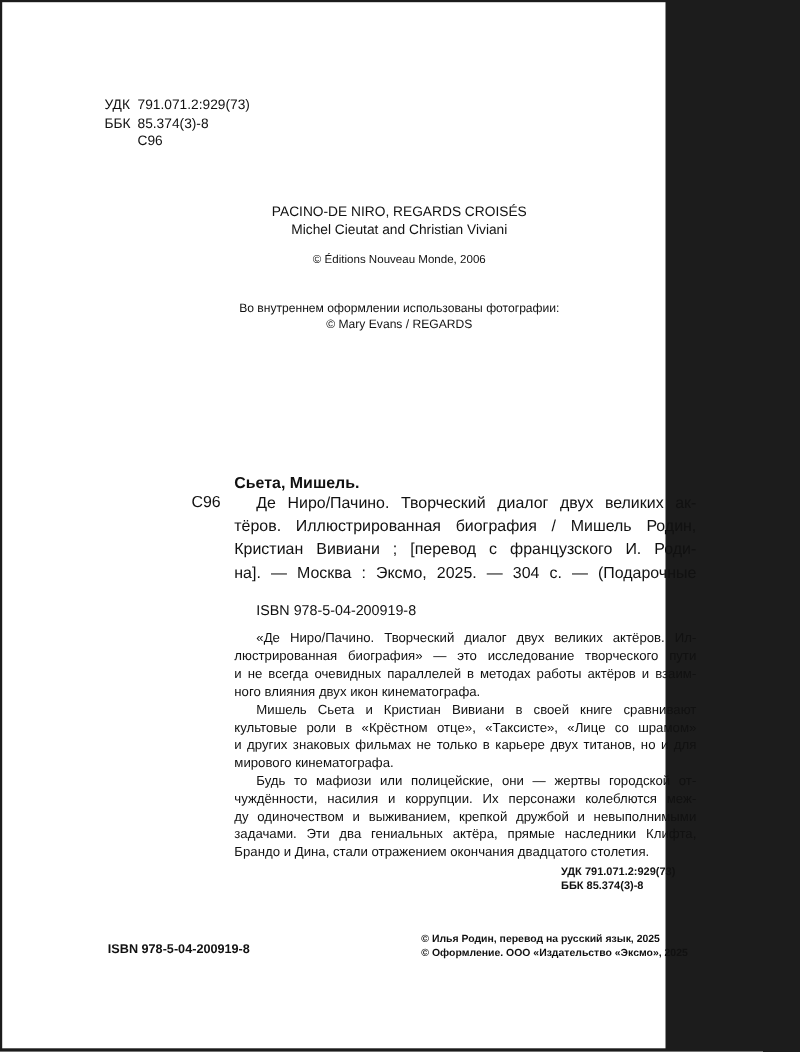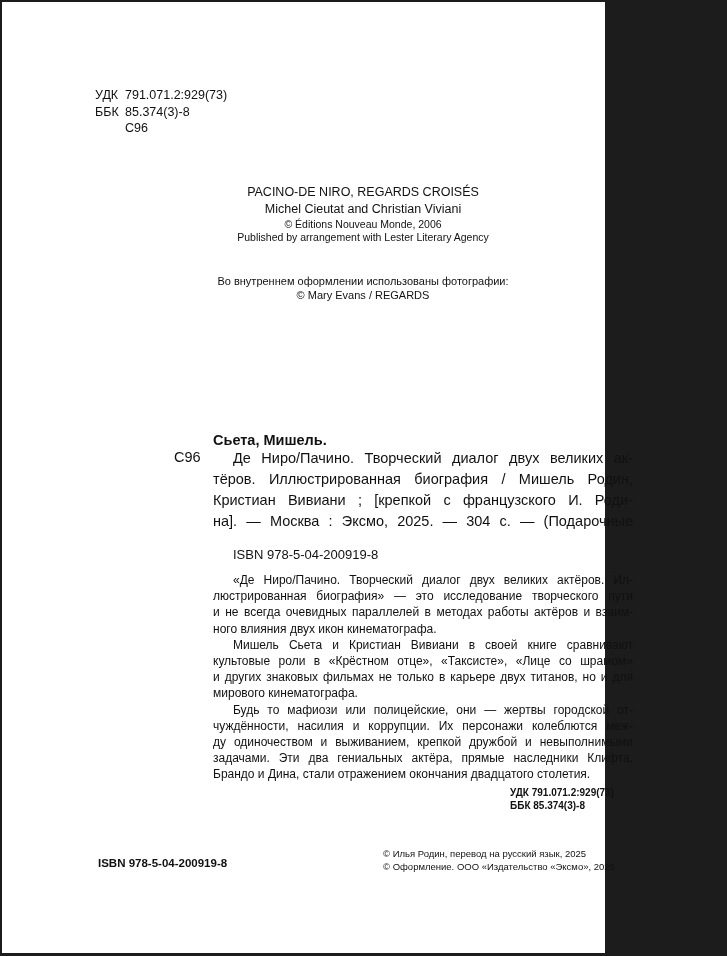--- a/index.html
+++ b/index.html
@@ -18,21 +18,21 @@
     background: #ffffff;
   }
   .abs { position: absolute; white-space: nowrap; }
 
   .codes-top { left: 93px; top: 85px; font-size: 12.5px; line-height: 16.5px; }
   .codes-top .row { display: flex; }
   .codes-top .lbl { width: 30px; }
 
   .center-block { left: 0; width: 722px; text-align: center; }
   .orig-title { top: 182px; font-size: 12.5px; line-height: 17px; }
-  .copyright-fr { top: 216px; font-size: 10.5px; line-height: 13px; }
+  .copyright-fr { top: 228px; font-size: 10.5px; line-height: 13px; }
   .photo-credit { top: 272px; font-size: 11px; line-height: 14px; }
 
   .author-head { left: 211px; top: 430px; font-size: 14.5px; font-weight: bold; }
   .class-code { left: 172px; top: 447px; font-size: 14.5px; }
   .biblio {
     left: 211px; top: 446px; width: 420px;
     font-size: 14.5px; line-height: 21px;
     white-space: normal;
   }
   .biblio .ln { display: block; text-align: justify; text-align-last: justify; height: 21px; }
@@ -44,21 +44,21 @@
     left: 211px; top: 570px; width: 420px;
     font-size: 12px; line-height: 16.2px;
     white-space: normal;
   }
   .annotation .ln { display: block; text-align: justify; text-align-last: justify; height: 16.2px; }
   .annotation .ln.last { text-align-last: left; }
   .annotation .ln.indent { padding-left: 20px; }
 
   .codes-bottom { left: 508px; top: 785px; font-size: 10px; line-height: 12.5px; font-weight: bold; }
   .isbn-bottom { left: 96px; top: 855px; font-size: 11.5px; font-weight: bold; }
-  .copyrights-bottom { left: 381px; top: 845px; font-size: 9.5px; line-height: 13px; font-weight: normal; }
+  .copyrights-bottom { left: 381px; top: 845px; font-size: 9.5px; line-height: 13px; font-weight: bold; }
 </style>
 </head>
 <body>
 
 <div class="page">
 
   <div class="abs codes-top">
     <div class="row">
         <span class="lbl">УДК</span>
         <span>791.071.2:929(73)</span>
@@ -73,35 +73,34 @@
       </div>
   </div>
 
   <div class="abs center-block orig-title">
     <div>PACINO-DE NIRO, REGARDS CROISÉS</div>
     <div>Michel Cieutat and Christian Viviani</div>
   </div>
 
   <div class="abs center-block copyright-fr">
     <div>© Éditions Nouveau Monde, 2006</div>
-    <div>Published by arrangement with Lester Literary Agency</div>
   </div>
 
   <div class="abs center-block photo-credit">
     <div>Во внутреннем оформлении использованы фотографии:</div>
     <div>© Mary Evans / REGARDS</div>
   </div>
 
   <div class="abs author-head">Сьета, Мишель.</div>
   <div class="abs class-code">С96</div>
 
   <div class="abs biblio">
     <span class="ln indent">Де Ниро/Пачино. Творческий диалог двух великих ак-</span>
     <span class="ln">тёров. Иллюстрированная биография / Мишель Родин,</span>
-    <span class="ln">Кристиан Вивиани ; [крепкой с французского И. Роди-</span>
+    <span class="ln">Кристиан Вивиани ; [перевод с французского И. Роди-</span>
     <span class="ln">на]. — Москва : Эксмо, 2025. — 304 с. — (Подарочные</span>
   </div>
 
   <div class="abs isbn-main">ISBN 978-5-04-200919-8</div>
 
   <div class="abs annotation">
     <span class="ln indent">«Де Ниро/Пачино. Творческий диалог двух великих актёров. Ил-</span>
     <span class="ln">люстрированная биография» — это исследование творческого пути</span>
     <span class="ln">и не всегда очевидных параллелей в методах работы актёров и взаим-</span>
     <span class="ln last">ного влияния двух икон кинематографа.</span>

